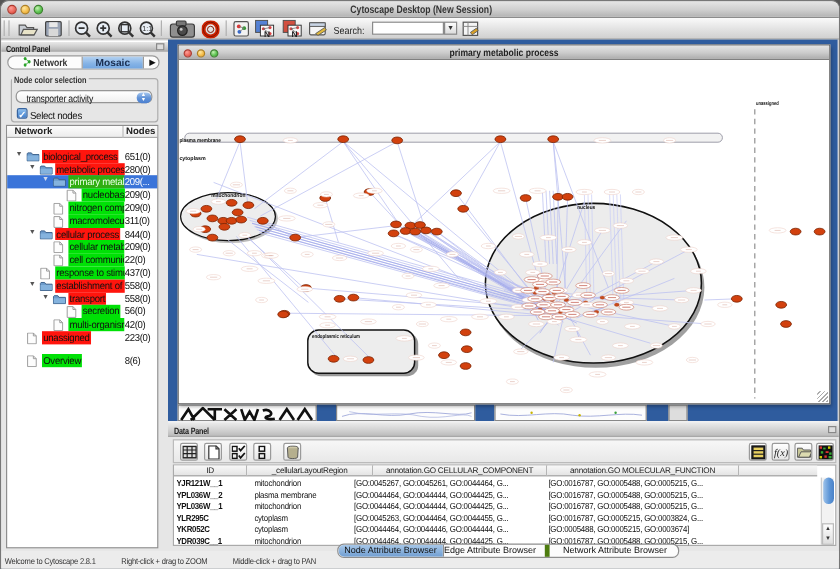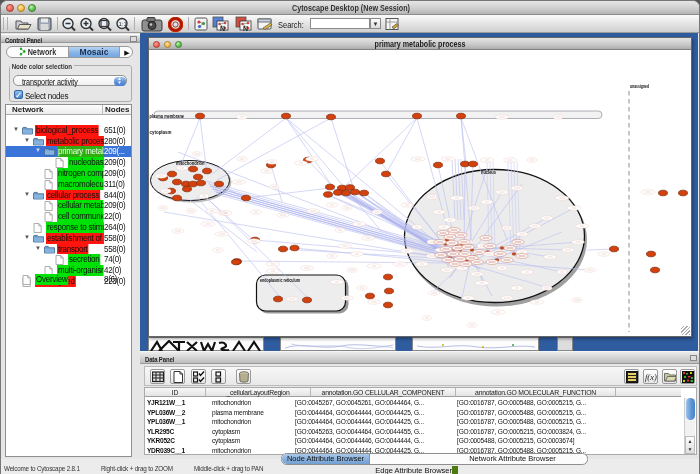--- a/index.html
+++ b/index.html
@@ -73,23 +73,23 @@
 .drow{position:absolute;left:0;width:536px;height:9.6px;font-size:7.3px;line-height:9.6px;color:#111;letter-spacing:-0.2px;white-space:nowrap}
 .drow span{position:absolute;top:0;overflow:hidden;white-space:nowrap;transform:scaleX(0.9);transform-origin:0 50%}
 .dc1{left:2px;width:60px;font-weight:bold;letter-spacing:-0.3px}
 .dc2{left:67px;width:85px}
 .dc3{left:150px;width:159px}
 .dc4{left:312px;width:162px}
 #dscroll{position:absolute;right:1px;top:10px;width:11px;height:56px;background:#f2f2f2;border-left:1px solid #ccc}
 #dthumb{position:absolute;left:1px;top:0px;width:9px;height:22px;border-radius:5px;background:linear-gradient(90deg,#9ec3ea,#5b94d6 60%,#4a82c8)}
 #dsarr{position:absolute;left:0px;bottom:0;width:10px;height:18px;font-size:5px;color:#333;text-align:center;line-height:8px;background:linear-gradient(#fdfdfd,#dedede);border:1px solid #bbb}
 
-#btabs{position:absolute;left:280px;top:452px;width:307px;height:11.5px;background:#fcfcfc;border:1px solid #8e8e8e;border-radius:5.5px;font-size:7.5px;color:#111;z-index:5}
+#btabs{position:absolute;left:280px;top:452px;width:285px;height:11.5px;background:#fcfcfc;border:1px solid #8e8e8e;border-radius:5.5px;font-size:7.5px;color:#111;z-index:5}
 #btabs .s1{position:absolute;left:0;top:0;width:88px;height:100%;background:linear-gradient(#a7c7e8,#719fd2);border-radius:5px 0 0 5px;text-align:center;line-height:10.5px;border-right:1px solid #8e8e8e}
-#btabs .s2{position:absolute;left:88px;top:12px;width:88px;height:100%;text-align:right;line-height:10.5px;border-right:6px solid #4d7c0f}
+#btabs .s2{position:absolute;left:88px;top:0;width:88px;height:100%;text-align:left;line-height:10.5px;border-right:4px solid #4d7c0f}
 #btabs .s3{position:absolute;left:176px;top:0;width:109px;height:100%;text-align:center;line-height:10.5px}
 
 #status{position:absolute;left:0;top:458px;width:700px;height:16px;background:#ececec;font-size:7px;color:#333;letter-spacing:-0.2px}
 #status .s1{position:absolute;left:3px;top:5.5px;transform:scaleX(0.9);transform-origin:0 0}
 #status .s2{position:absolute;left:100px;top:5.5px;transform:scaleX(0.9);transform-origin:0 0}
 #status .s3{position:absolute;left:193px;top:5.5px;transform:scaleX(0.9);transform-origin:0 0}
 </style></head>
 <body>
 <div id="win">
   <div id="toolbar">
@@ -289,21 +289,21 @@
               </svg></span></span>
           <span class="tlab" style="left:51px;max-width:49px;background:#00e106">cell communicat</span>
           <span class="tcnt">22(0)</span>
         </div>
 <div class="trow" style="top:117.0px">
           <span style="position:absolute;left:27px;top:1px"><span class="tico"><svg width="9" height="10" viewBox="0 0 9 10">
                 <path d="M1 0.5 L5.8 0.5 L8.2 2.9 L8.2 9.5 L1 9.5 Z" fill="#fdfdfd" stroke="#9a9a9a" stroke-width="0.8"></path>
                 <path d="M5.8 0.5 L5.8 2.9 L8.2 2.9" fill="none" stroke="#9a9a9a" stroke-width="0.8"></path>
               </svg></span></span>
           <span class="tlab" style="left:40px;max-width:61px;background:#00e106">response to stimul</span>
-          <span class="tcnt">264(0)</span>
+          <span class="tcnt">437(0)</span>
         </div>
 <div class="trow" style="top:127.8px">
           <span class="tarr" style="left:18px">▼</span>
           <span style="position:absolute;left:27px;top:1px"><span class="tico"><svg width="11" height="9" viewBox="0 0 11 9">
                 <path d="M0.5 2.2 L0.5 8 L10.5 8 L10.5 2.8 L5.2 2.8 L4.2 1.4 L1.2 1.4 Z" fill="#6d9ccc" stroke="#3a5f8a" stroke-width="0.8"></path>
                 <path d="M0.8 3.6 L10.2 3.6 L10.2 7.7 L0.8 7.7 Z" fill="#85b3de"></path>
               </svg></span></span>
           <span class="tlab" style="left:40px;max-width:61px;background:#ff150d">establishment of lo</span>
           <span class="tcnt">558(0)</span>
         </div>
@@ -315,39 +315,39 @@
               </svg></span></span>
           <span class="tlab" style="left:51px;max-width:49px;background:#ff150d">transport</span>
           <span class="tcnt">558(0)</span>
         </div>
 <div class="trow" style="top:149.4px">
           <span style="position:absolute;left:49px;top:1px"><span class="tico"><svg width="9" height="10" viewBox="0 0 9 10">
                 <path d="M1 0.5 L5.8 0.5 L8.2 2.9 L8.2 9.5 L1 9.5 Z" fill="#fdfdfd" stroke="#9a9a9a" stroke-width="0.8"></path>
                 <path d="M5.8 0.5 L5.8 2.9 L8.2 2.9" fill="none" stroke="#9a9a9a" stroke-width="0.8"></path>
               </svg></span></span>
           <span class="tlab" style="left:62px;max-width:38px;background:#00e106">secretion</span>
-          <span class="tcnt">74(0)</span>
+          <span class="tcnt">56(0)</span>
         </div>
 <div class="trow" style="top:160.2px">
           <span style="position:absolute;left:38px;top:1px"><span class="tico"><svg width="9" height="10" viewBox="0 0 9 10">
                 <path d="M1 0.5 L5.8 0.5 L8.2 2.9 L8.2 9.5 L1 9.5 Z" fill="#fdfdfd" stroke="#9a9a9a" stroke-width="0.8"></path>
                 <path d="M5.8 0.5 L5.8 2.9 L8.2 2.9" fill="none" stroke="#9a9a9a" stroke-width="0.8"></path>
               </svg></span></span>
           <span class="tlab" style="left:51px;max-width:49px;background:#00e106">multi-organism pro</span>
           <span class="tcnt">42(0)</span>
         </div>
 <div class="trow" style="top:171.0px">
           <span style="position:absolute;left:16px;top:1px"><span class="tico"><svg width="9" height="10" viewBox="0 0 9 10">
                 <path d="M1 0.5 L5.8 0.5 L8.2 2.9 L8.2 9.5 L1 9.5 Z" fill="#fdfdfd" stroke="#9a9a9a" stroke-width="0.8"></path>
                 <path d="M5.8 0.5 L5.8 2.9 L8.2 2.9" fill="none" stroke="#9a9a9a" stroke-width="0.8"></path>
               </svg></span></span>
           <span class="tlab" style="left:29px;max-width:73px;background:#ff150d">unassigned</span>
           <span class="tcnt">223(0)</span>
         </div>
-<div class="trow" style="top:169px">
+<div class="trow" style="top:190px">
           <span style="position:absolute;left:16px;top:1px"><span class="tico"><svg width="9" height="10" viewBox="0 0 9 10">
                 <path d="M1 0.5 L5.8 0.5 L8.2 2.9 L8.2 9.5 L1 9.5 Z" fill="#fdfdfd" stroke="#9a9a9a" stroke-width="0.8"></path>
                 <path d="M5.8 0.5 L5.8 2.9 L8.2 2.9" fill="none" stroke="#9a9a9a" stroke-width="0.8"></path>
               </svg></span></span>
           <span class="tlab" style="left:29px;max-width:73px;background:#00e106">Overview</span>
           <span class="tcnt">8(6)</span>
         </div>
     </div>
   </div>
   <div id="mdi">

